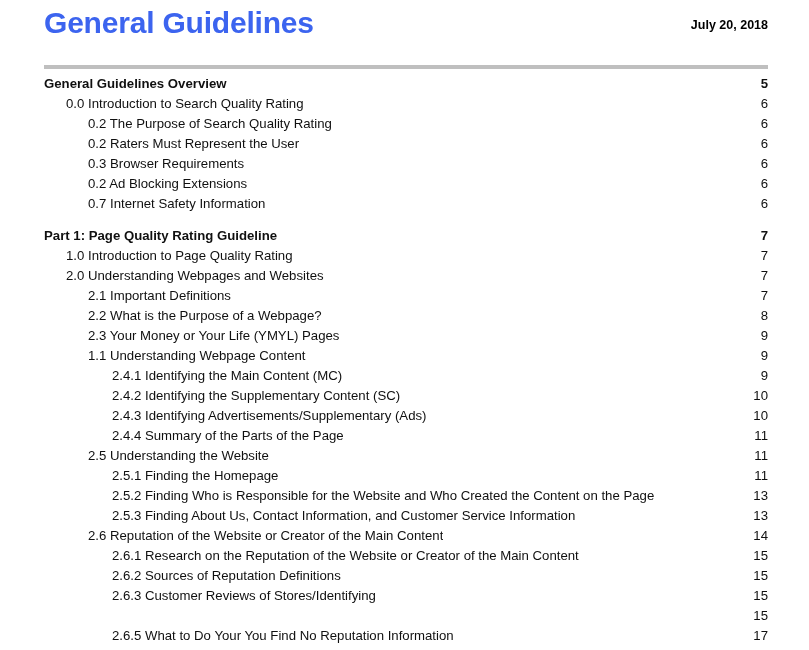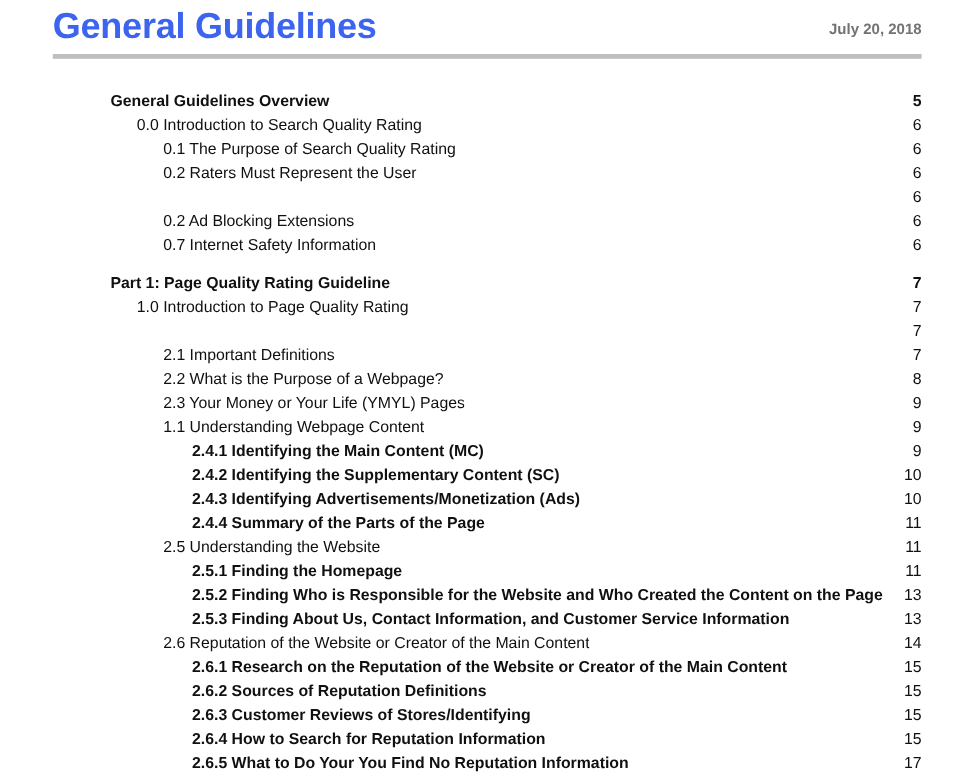--- a/index.html
+++ b/index.html
@@ -20,34 +20,34 @@
   #doc-header {
     position: relative;
     padding: 0 41px 0 44px;
     height: 62px;
     box-sizing: border-box;
   }
   #header-row {
     display: flex;
     align-items: baseline;
     justify-content: space-between;
-    height: 44px;
+    height: 64px;
   }
   #doc-title {
     font-size: 30px;
     font-weight: bold;
     color: #3c64ef;
     letter-spacing: -0.2px;
     line-height: 46px;
     white-space: nowrap;
   }
   #doc-date {
     font-size: 12.5px;
     font-weight: bold;
-    color: #737373;
+    color: #000000;
     white-space: nowrap;
     position: relative;
     top: -4px;
   }
   #header-rule {
     height: 4px;
     background: #bfbfbf;
     margin-top: 1px;
   }
 
@@ -56,41 +56,40 @@
     padding: 12px 41px 0 44px;
     box-sizing: border-box;
   }
   .toc-entry {
     display: flex;
     align-items: baseline;
     font-size: 13.2px;
     line-height: 20px;
     color: #101010;
     white-space: nowrap;
-    margin-left: 48px;
   }
   .toc-title {
     flex: 0 1 auto;
     overflow: hidden;
   }
   .toc-filler {
     flex: 1 1 auto;
     min-width: 6px;
   }
   .toc-page {
     flex: 0 0 auto;
     text-align: right;
     min-width: 20px;
   }
 
   
   .lvl-0 .toc-title { padding-left: 0px; }
   .lvl-1 .toc-title { padding-left: 22px; }
   .lvl-2 .toc-title { padding-left: 44px; }
-  .lvl-3 .toc-title { padding-left: 68px; font-weight: bold; }
+  .lvl-3 .toc-title { padding-left: 68px; }
 
   
   .is-bold .toc-title,
   .is-bold .toc-page {
     font-weight: bold;
   }
 
   
   .gap-before { margin-top: 12px; }
 </style>
@@ -112,30 +111,31 @@
         <span class="toc-title">General Guidelines Overview</span>
         <span class="toc-filler"></span>
         <span class="toc-page">5</span>
       </div>
       <div class="toc-entry lvl-1">
         <span class="toc-title">0.0 Introduction to Search Quality Rating</span>
         <span class="toc-filler"></span>
         <span class="toc-page">6</span>
       </div>
       <div class="toc-entry lvl-2">
-        <span class="toc-title">0.1 The Purpose of Search Quality Rating</span>
+        <span class="toc-title">0.2 The Purpose of Search Quality Rating</span>
         <span class="toc-filler"></span>
         <span class="toc-page">6</span>
       </div>
       <div class="toc-entry lvl-2">
         <span class="toc-title">0.2 Raters Must Represent the User</span>
         <span class="toc-filler"></span>
         <span class="toc-page">6</span>
       </div>
       <div class="toc-entry lvl-2">
+        <span class="toc-title">0.3 Browser Requirements</span>
         <span class="toc-filler"></span>
         <span class="toc-page">6</span>
       </div>
       <div class="toc-entry lvl-2">
         <span class="toc-title">0.2 Ad Blocking Extensions</span>
         <span class="toc-filler"></span>
         <span class="toc-page">6</span>
       </div>
       <div class="toc-entry lvl-2">
         <span class="toc-title">0.7 Internet Safety Information</span>
@@ -146,20 +146,21 @@
         <span class="toc-title">Part 1: Page Quality Rating Guideline</span>
         <span class="toc-filler"></span>
         <span class="toc-page">7</span>
       </div>
       <div class="toc-entry lvl-1">
         <span class="toc-title">1.0 Introduction to Page Quality Rating</span>
         <span class="toc-filler"></span>
         <span class="toc-page">7</span>
       </div>
       <div class="toc-entry lvl-1">
+        <span class="toc-title">2.0 Understanding Webpages and Websites</span>
         <span class="toc-filler"></span>
         <span class="toc-page">7</span>
       </div>
       <div class="toc-entry lvl-2">
         <span class="toc-title">2.1 Important Definitions</span>
         <span class="toc-filler"></span>
         <span class="toc-page">7</span>
       </div>
       <div class="toc-entry lvl-2">
         <span class="toc-title">2.2 What is the Purpose of a Webpage?</span>
@@ -180,21 +181,21 @@
         <span class="toc-title">2.4.1 Identifying the Main Content (MC)</span>
         <span class="toc-filler"></span>
         <span class="toc-page">9</span>
       </div>
       <div class="toc-entry lvl-3">
         <span class="toc-title">2.4.2 Identifying the Supplementary Content (SC)</span>
         <span class="toc-filler"></span>
         <span class="toc-page">10</span>
       </div>
       <div class="toc-entry lvl-3">
-        <span class="toc-title">2.4.3 Identifying Advertisements/Monetization (Ads)</span>
+        <span class="toc-title">2.4.3 Identifying Advertisements/Supplementary (Ads)</span>
         <span class="toc-filler"></span>
         <span class="toc-page">10</span>
       </div>
       <div class="toc-entry lvl-3">
         <span class="toc-title">2.4.4 Summary of the Parts of the Page</span>
         <span class="toc-filler"></span>
         <span class="toc-page">11</span>
       </div>
       <div class="toc-entry lvl-2">
         <span class="toc-title">2.5 Understanding the Website</span>
@@ -230,21 +231,20 @@
         <span class="toc-title">2.6.2 Sources of Reputation Definitions</span>
         <span class="toc-filler"></span>
         <span class="toc-page">15</span>
       </div>
       <div class="toc-entry lvl-3">
         <span class="toc-title">2.6.3 Customer Reviews of Stores/Identifying</span>
         <span class="toc-filler"></span>
         <span class="toc-page">15</span>
       </div>
       <div class="toc-entry lvl-3">
-        <span class="toc-title">2.6.4 How to Search for Reputation Information</span>
         <span class="toc-filler"></span>
         <span class="toc-page">15</span>
       </div>
       <div class="toc-entry lvl-3">
         <span class="toc-title">2.6.5 What to Do Your You Find No Reputation Information</span>
         <span class="toc-filler"></span>
         <span class="toc-page">17</span>
       </div>
       <div class="toc-entry lvl-2">
         <span class="toc-title">3.0 Overall Page Quality Rating</span>

